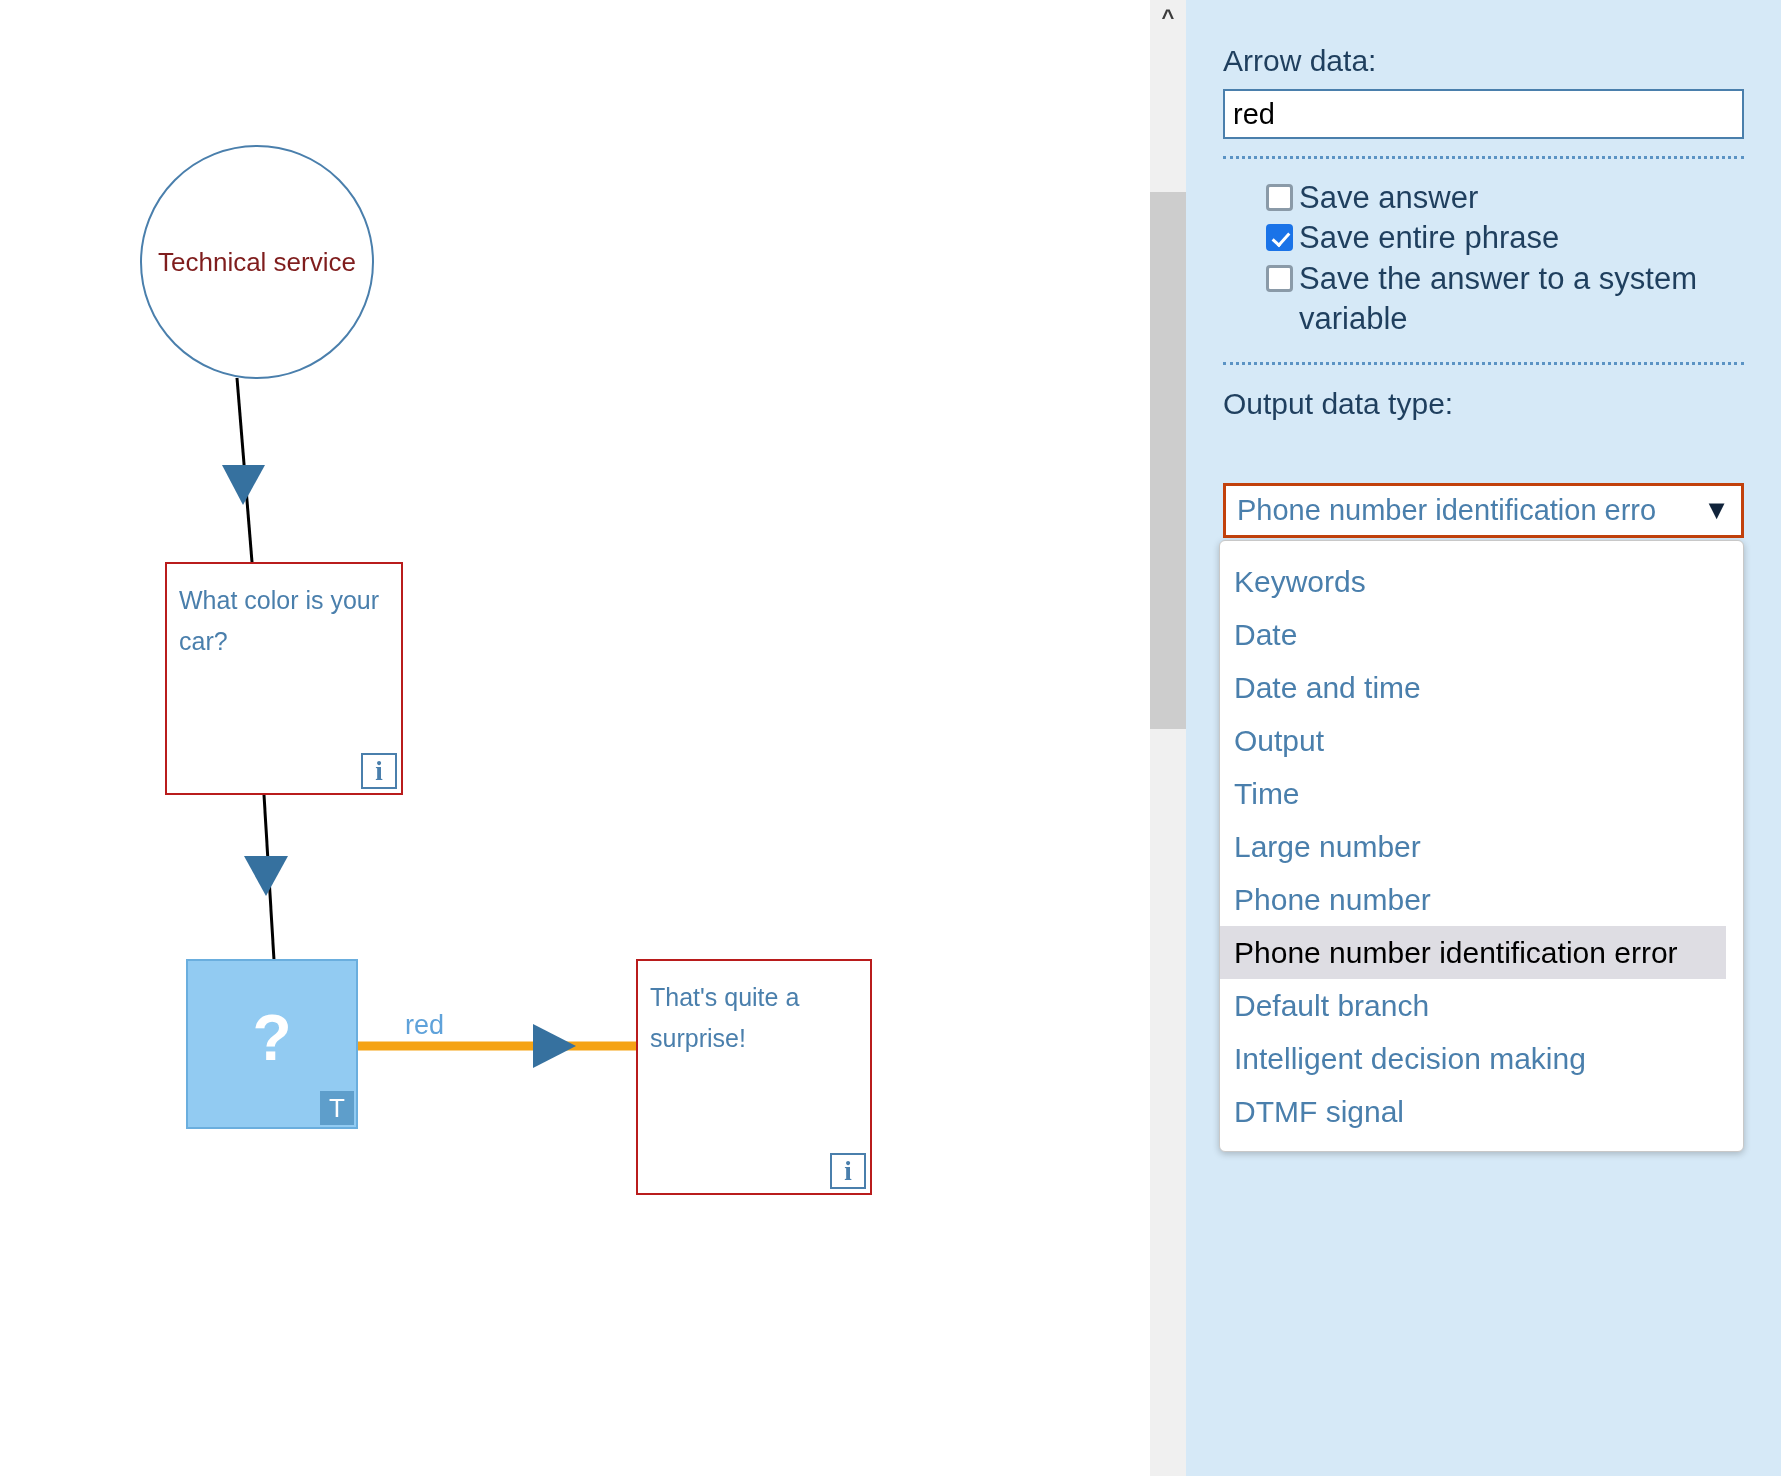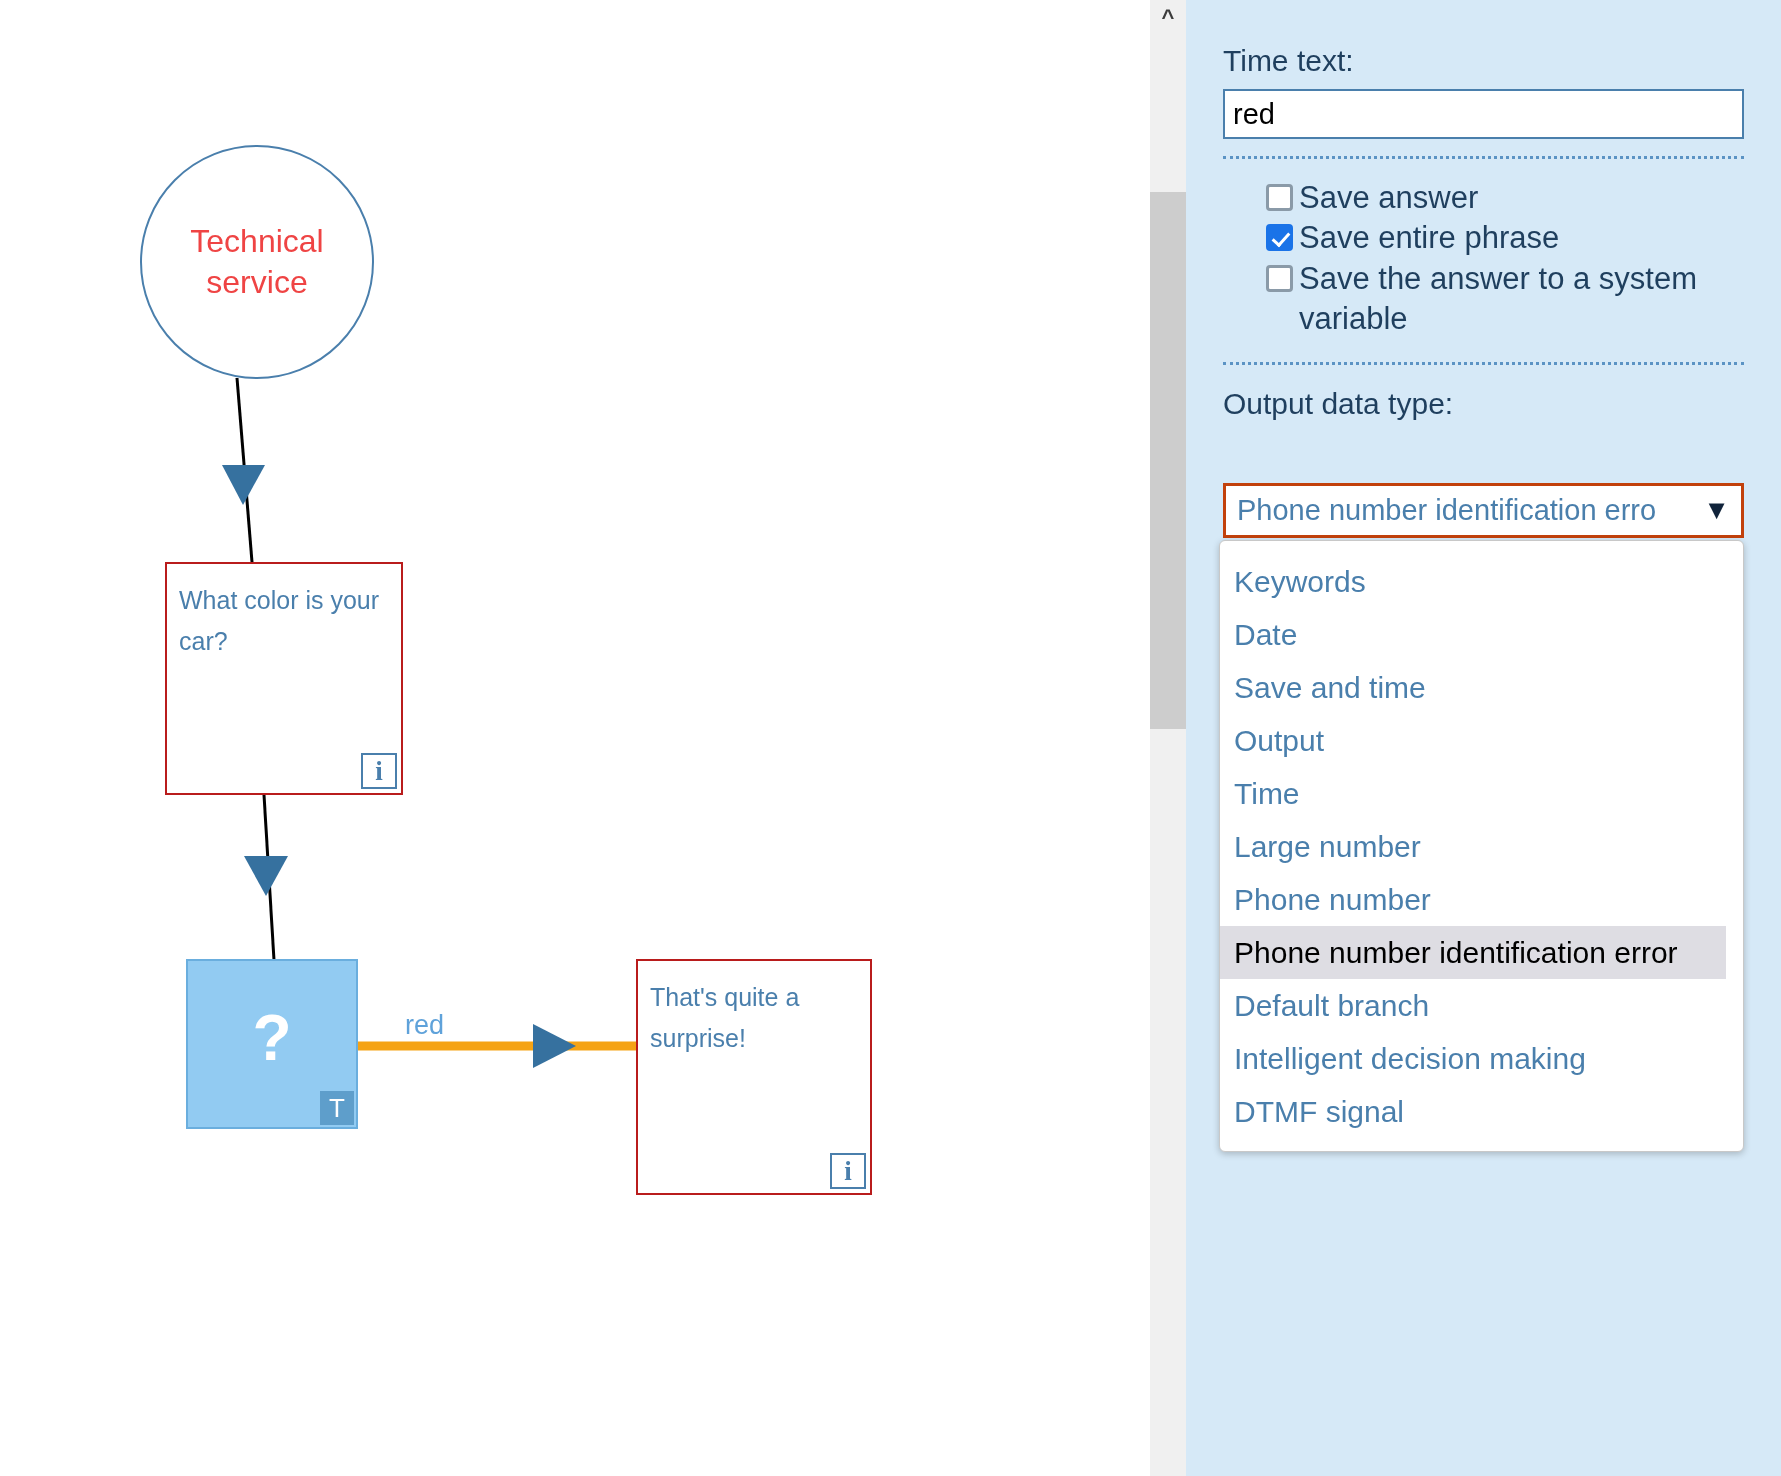--- a/index.html
+++ b/index.html
@@ -19,21 +19,21 @@
 
   
   #start-node{
     position:absolute;left:140px;top:145px;width:234px;height:234px;
     border:2px solid #4a7fac;border-radius:50%;
     background:#ffffff;box-sizing:border-box;
   }
   #start-node .txt{
     position:absolute;left:0;top:0;width:100%;height:100%;
     display:flex;flex-direction:column;align-items:center;justify-content:center;
-    color:#ef4444;font-size:32px;line-height:41px;text-align:center;
+    color:#7f1d1d;font-size:26px;line-height:41px;text-align:center;
   }
 
   
   .msg-box{
     position:absolute;
     background:#ffffff;
     border:2px solid #b91c1c;
     box-sizing:border-box;
   }
   .msg-box .msg-text{
@@ -202,21 +202,21 @@
   </div>
 </div>
 
 <div id="scrollbar">
   <div id="scroll-up">^</div>
   <div id="scroll-thumb"></div>
 </div>
 
 <div id="panel">
 
-  <div class="panel-label" style="left:37px;top:44px;">Time text:</div>
+  <div class="panel-label" style="left:37px;top:44px;">Arrow data:</div>
 
   <input id="arrow-text-input" type="text" value="red" style="">
 
   <div class="divider" style="top:156px;"></div>
 
   <div class="cb-row" style="top:178px;">
     <div class="cb-box"></div>
     <div class="cb-label">Save answer</div>
   </div>
 
@@ -235,21 +235,21 @@
   <div class="panel-label" style="left:37px;top:387px;">Output data type:</div>
 
   <div id="output-select">
     <div class="sel-text">Phone number identification erro</div>
     <div class="chev">▼</div>
   </div>
 
   <div id="dropdown">
     <div class="dd-item">Keywords</div>
     <div class="dd-item">Date</div>
-    <div class="dd-item">Save and time</div>
+    <div class="dd-item">Date and time</div>
     <div class="dd-item">Output</div>
     <div class="dd-item">Time</div>
     <div class="dd-item">Large number</div>
     <div class="dd-item">Phone number</div>
     <div class="dd-item selected">Phone number identification error</div>
     <div class="dd-item">Default branch</div>
     <div class="dd-item">Intelligent decision making</div>
     <div class="dd-item">DTMF signal</div>
   </div>
 </div>

